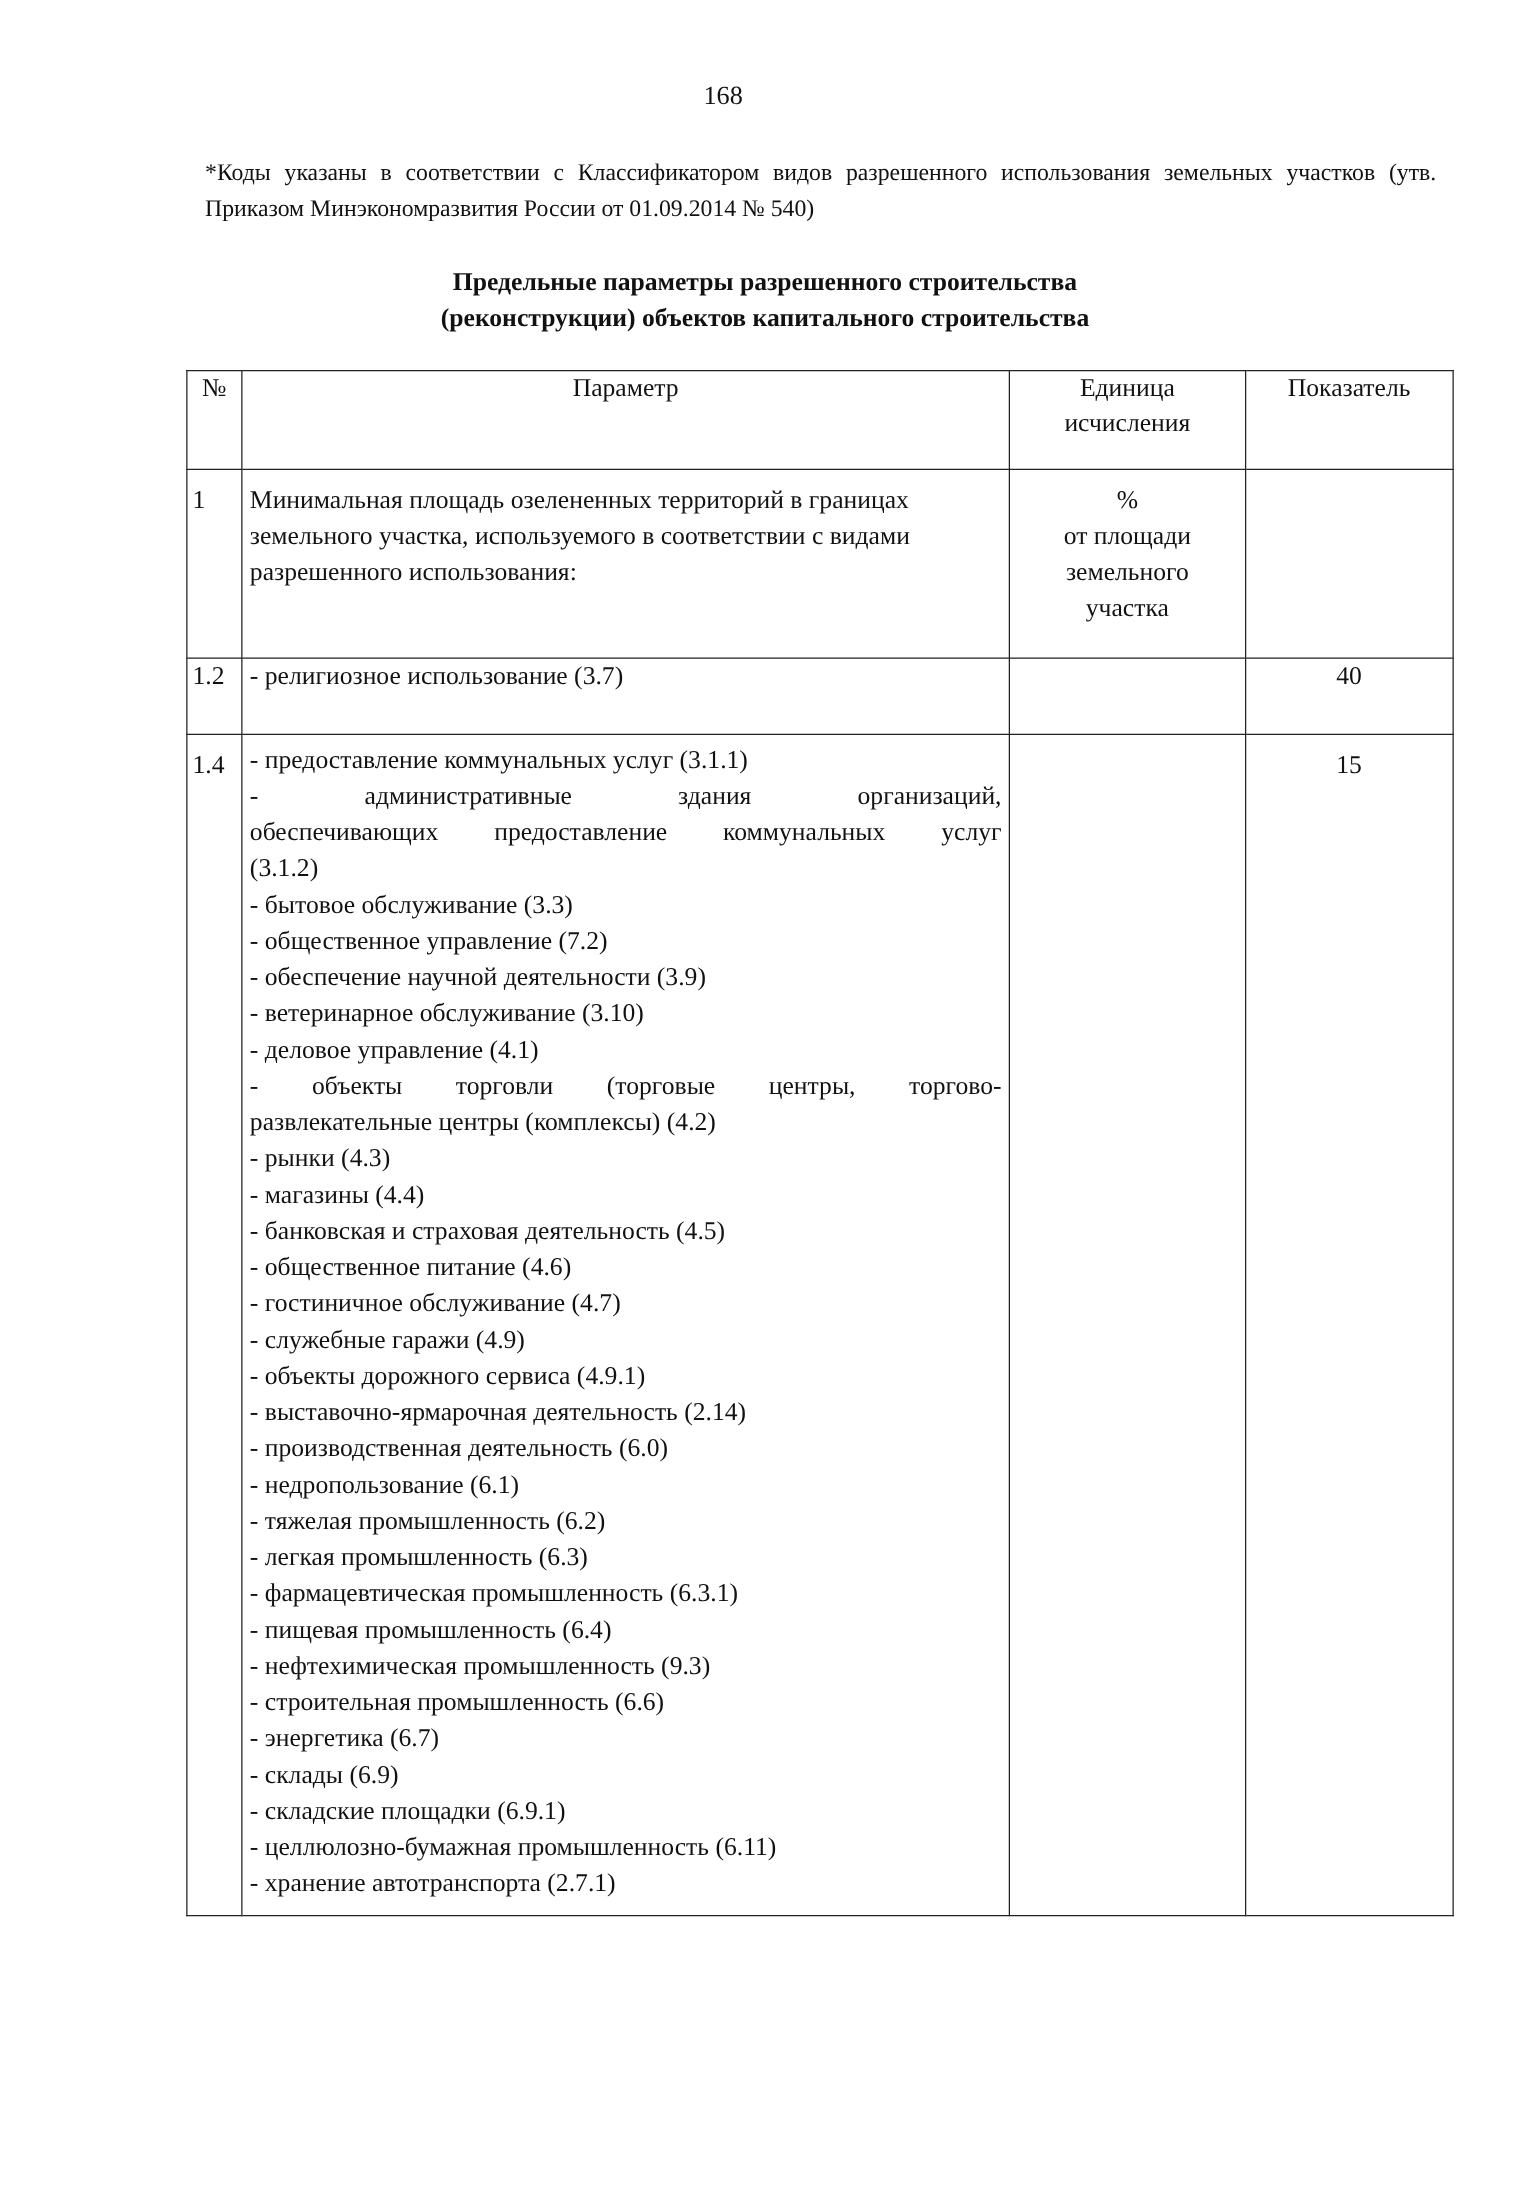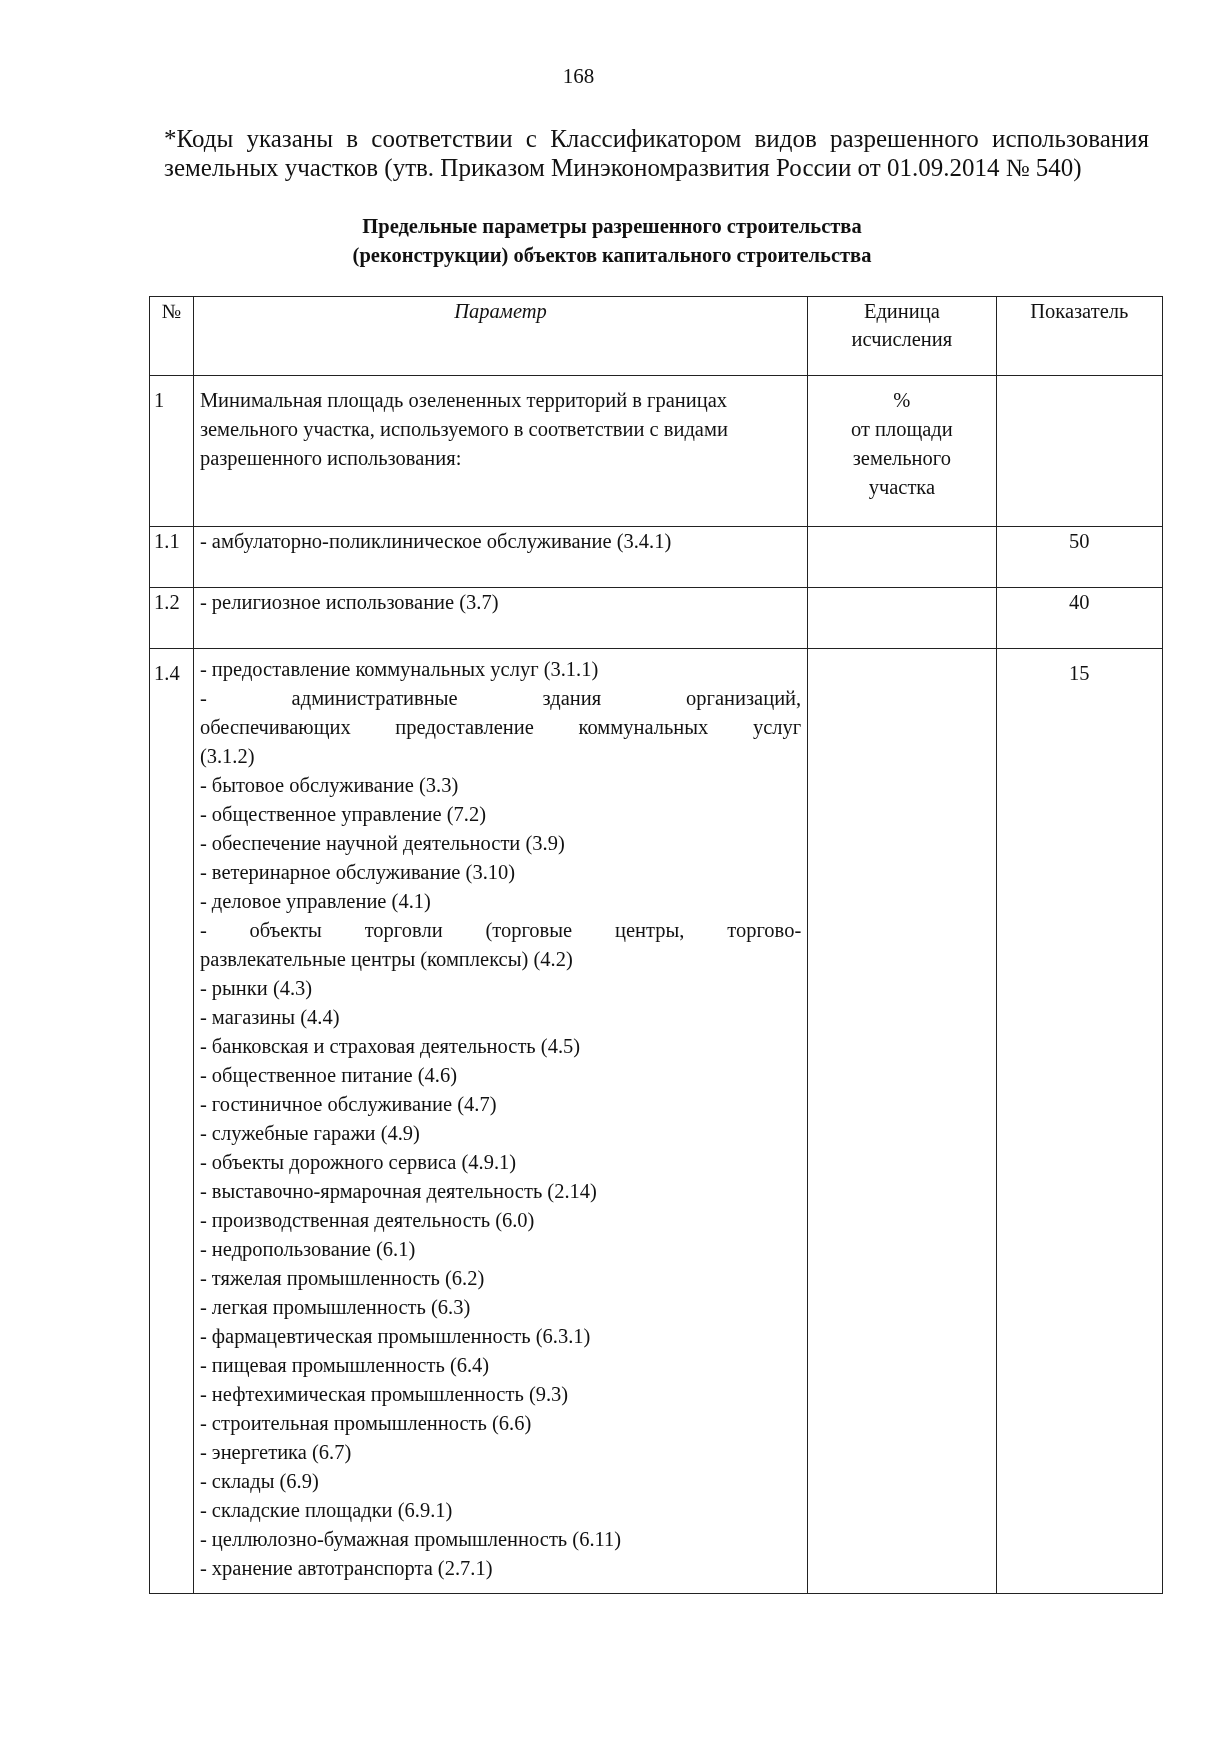--- a/index.html
+++ b/index.html
@@ -7,36 +7,36 @@
     width: 1225px; height: 1754px; position: relative; overflow: hidden;
     font-family: "Liberation Serif", "DejaVu Serif", serif;
     color: #111;
   }
   .page-number {
     position: absolute; top: 64px; left: 0; width: 1157px;
     text-align: center; font-size: 21px;
   }
   .footnote {
     position: absolute; top: 124px; left: 164px; width: 985px;
-    font-size: 25px; line-height: 29px; text-align: justify;
+    font-size: 19px; line-height: 29px; text-align: justify;
   }
   .heading {
     position: absolute; top: 212px; left: 0; width: 1320px;
     text-align: center; font-size: 20.5px; line-height: 29px; font-weight: bold;
   }
   table.params {
     position: absolute; top: 296px; left: 149px; width: 1014px;
     border-collapse: collapse; font-size: 20.5px; line-height: 29px;
   }
   table.params td, table.params th {
     border: 1.5px solid #222; vertical-align: top; padding: 0;
   }
   th { font-weight: normal; }
   .c-no { width: 43px; }
-  .c-param { width: 617px; font-style: italic; }
+  .c-param { width: 617px; }
   .c-unit { width: 188px; }
   .c-val { width: 166px; }
   .hdr th { height: 78px; vertical-align: middle; text-align: center; }
   .hdr th.c-unit { line-height: 28px; }
   .num { padding: 10px 0 0 4px !important; }
   .param-text { padding: 10px 6px 0 6px !important; }
   .unit { text-align: center; padding: 10px 4px 10px 4px !important; line-height: 29px; }
   .val { text-align: center; padding: 10px 0 0 0 !important; }
   .r1 td { height: 130px; }
   .rs td { height: 50px; vertical-align: middle; padding-top: 0 !important; }
@@ -77,26 +77,20 @@
     <td class="unit">
       <div>%</div>
       <div>от площади</div>
       <div>земельного</div>
       <div>участка</div>
     </td>
     <td class="val"></td>
   </tr>
 
   <tr class="rs">
-    <td class="num">1.1</td>
-    <td class="param-text">- амбулаторно-поликлиническое обслуживание (3.4.1)</td>
-    <td class="unit"></td>
-    <td class="val">50</td>
-  </tr>
-  <tr class="rs">
     <td class="num">1.2</td>
     <td class="param-text">- религиозное использование (3.7)</td>
     <td class="unit"></td>
     <td class="val">40</td>
   </tr>
 
   <tr>
     <td class="num">1.4</td>
     <td class="big-list">
       <div>- предоставление коммунальных услуг (3.1.1)</div>

